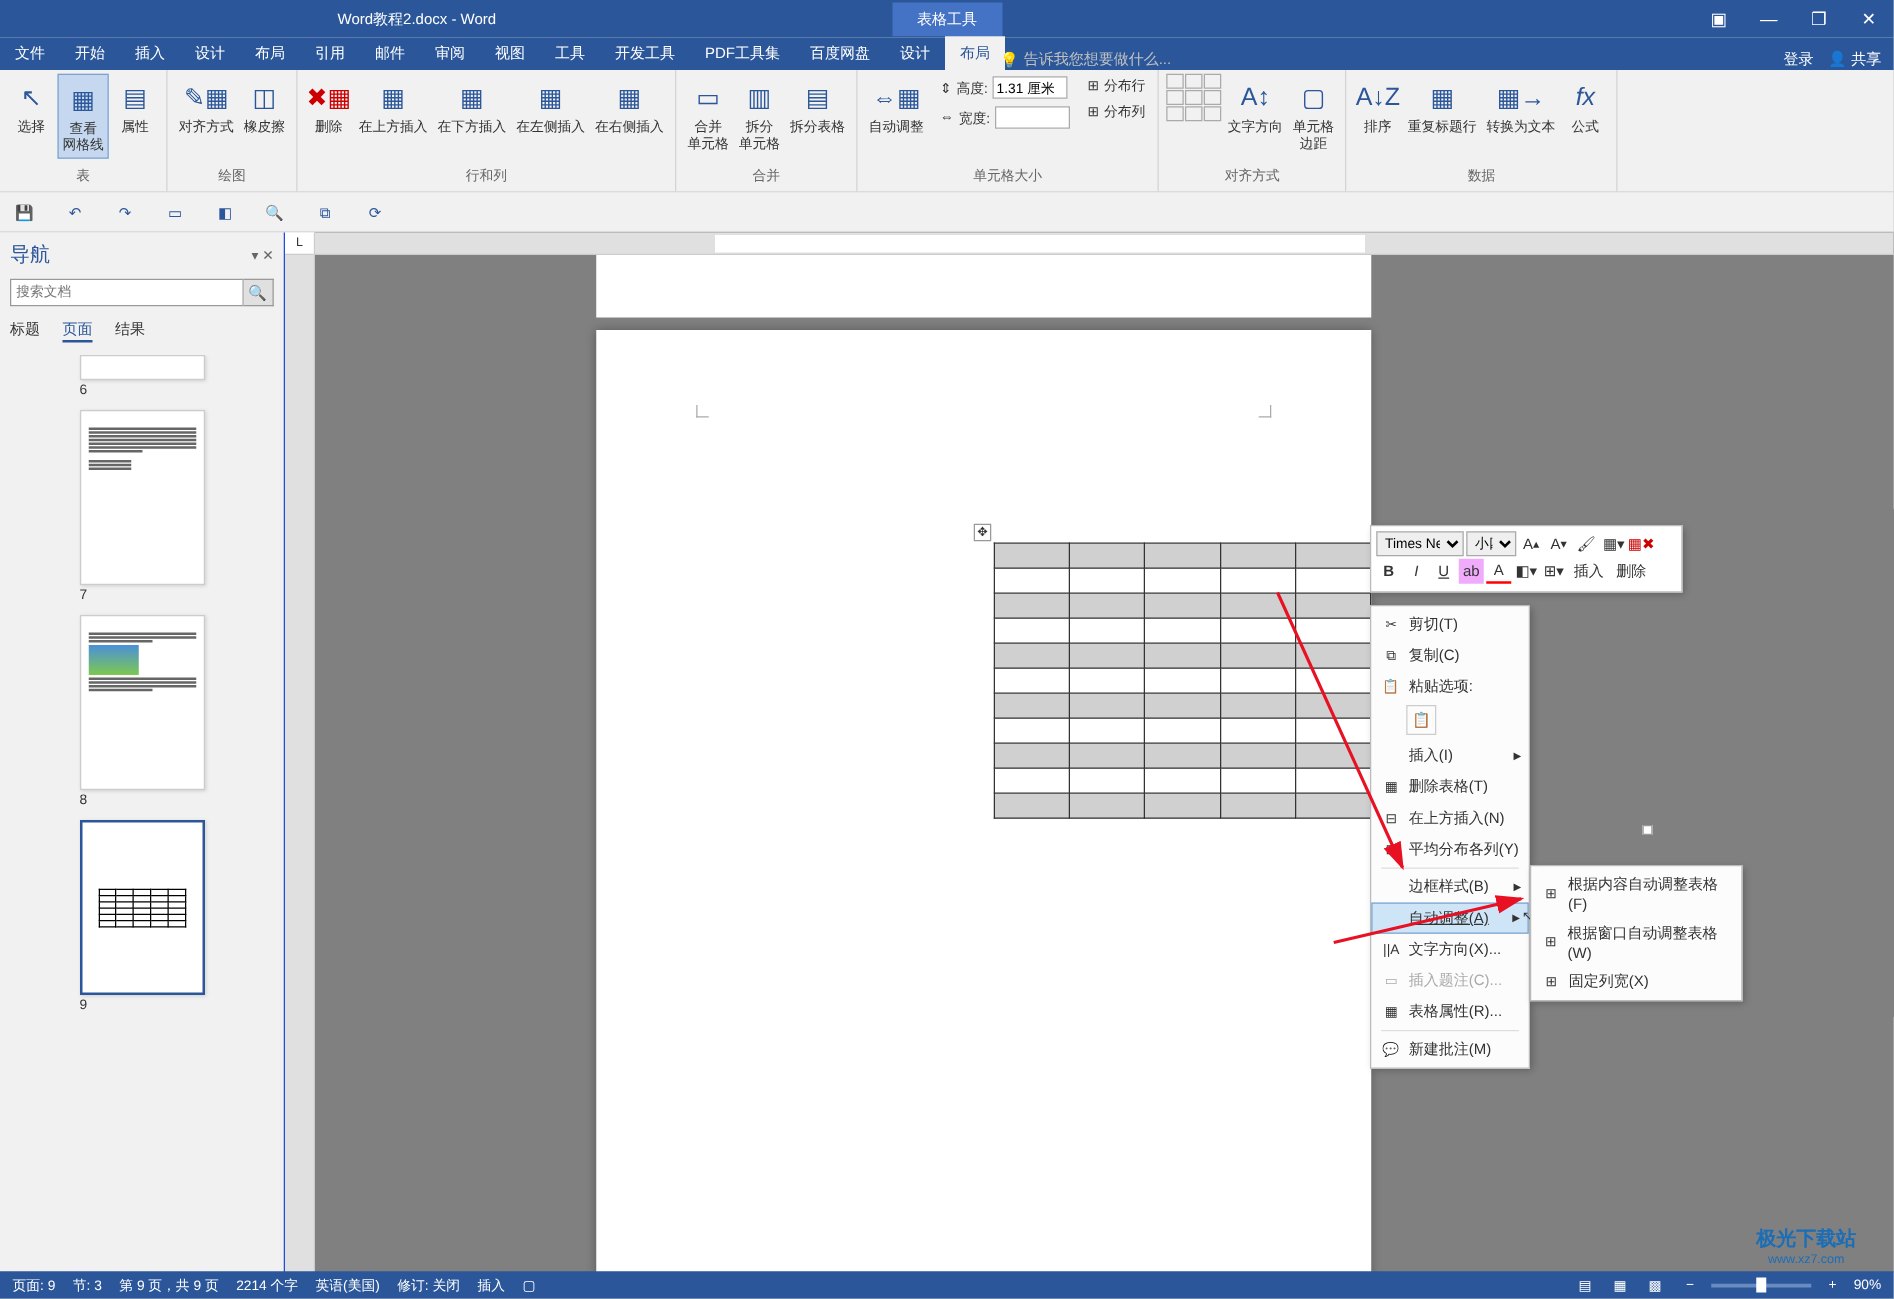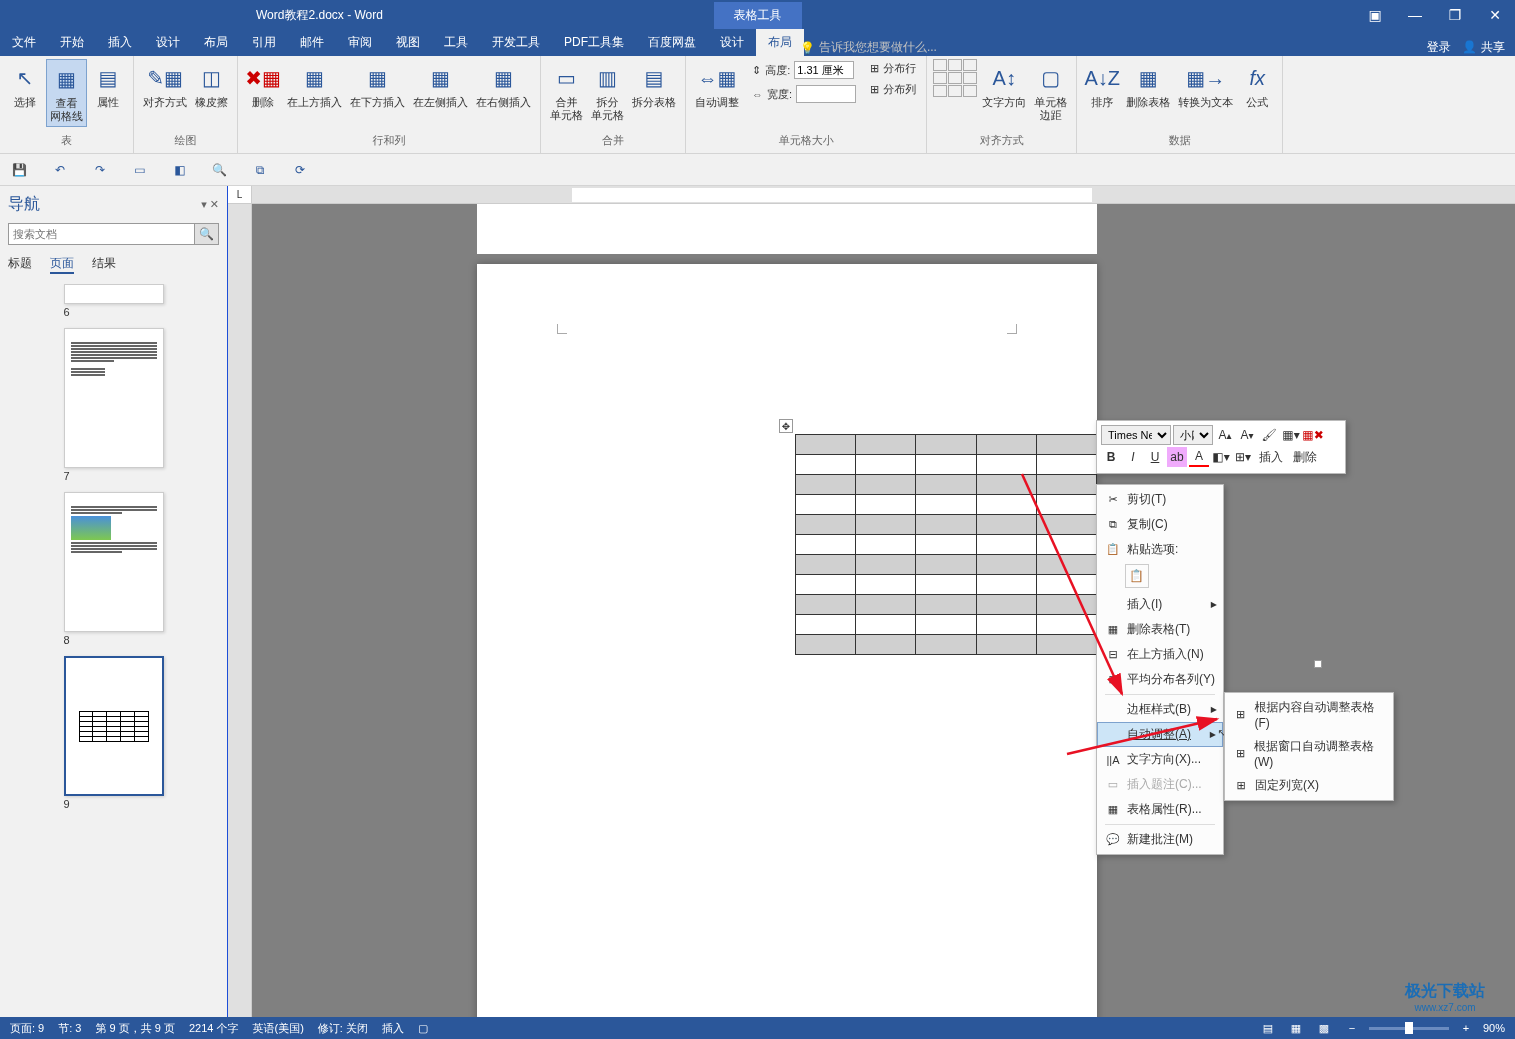--- a/index.html
+++ b/index.html
@@ -1,20 +1,20 @@
 <!DOCTYPE html>
 <html><head>
 <meta charset="utf-8">
 <style>
 * { box-sizing: border-box; margin: 0; padding: 0; font-family: "Microsoft YaHei", "Segoe UI", sans-serif; }
 body { background: #e6e6e6; font-size: 12px; color: #333; overflow: hidden; width: 1515px; height: 1039px; position: relative; }
 
 
 .title-bar { height: 30px; background: #2b579a; color: #fff; display: flex; align-items: center; position: relative; }
-.title-text { position: absolute; left: 256px; font-size: 12px; }
+.title-text { position: absolute; left: 270px; font-size: 12px; }
 .title-center { position: absolute; left: 50%; transform: translateX(-50%); }
 .tool-tab { background: #4472c4; padding: 5px 20px; font-size: 12px; font-family: Liberation Serif, serif; }
 .win-controls { position: absolute; right: 0; display: flex; }
 .win-btn { width: 40px; height: 30px; display: flex; align-items: center; justify-content: center; color: #fff; font-size: 14px; }
 
 
 .ribbon-tabs { height: 26px; background: #2b579a; display: flex; align-items: flex-end; position: relative; }
 .ribbon-tab { padding: 5px 12px; color: #fff; font-size: 12px; cursor: pointer; }
 .ribbon-tab.active { background: #f1f1f1; color: #2b579a; }
 .tell-me { position: absolute; left: 800px; display: flex; align-items: center; color: #c0c0c0; }
@@ -298,21 +298,21 @@
     <div class="ribbon-group-label">对齐方式</div>
   </div>
   <div class="ribbon-group">
     <div class="ribbon-row">
       <div class="ribbon-btn">
           <div class="ribbon-icon">A↓Z</div>
           <div class="ribbon-label">排序</div>
         </div>
       <div class="ribbon-btn">
           <div class="ribbon-icon">▦</div>
-          <div class="ribbon-label">删除表格</div>
+          <div class="ribbon-label">重复标题行</div>
         </div>
       <div class="ribbon-btn">
           <div class="ribbon-icon">▦→</div>
           <div class="ribbon-label">转换为文本</div>
         </div>
       <div class="ribbon-btn">
           <div class="ribbon-icon">
             <i>fx</i>
           </div>
           <div class="ribbon-label">公式</div>

